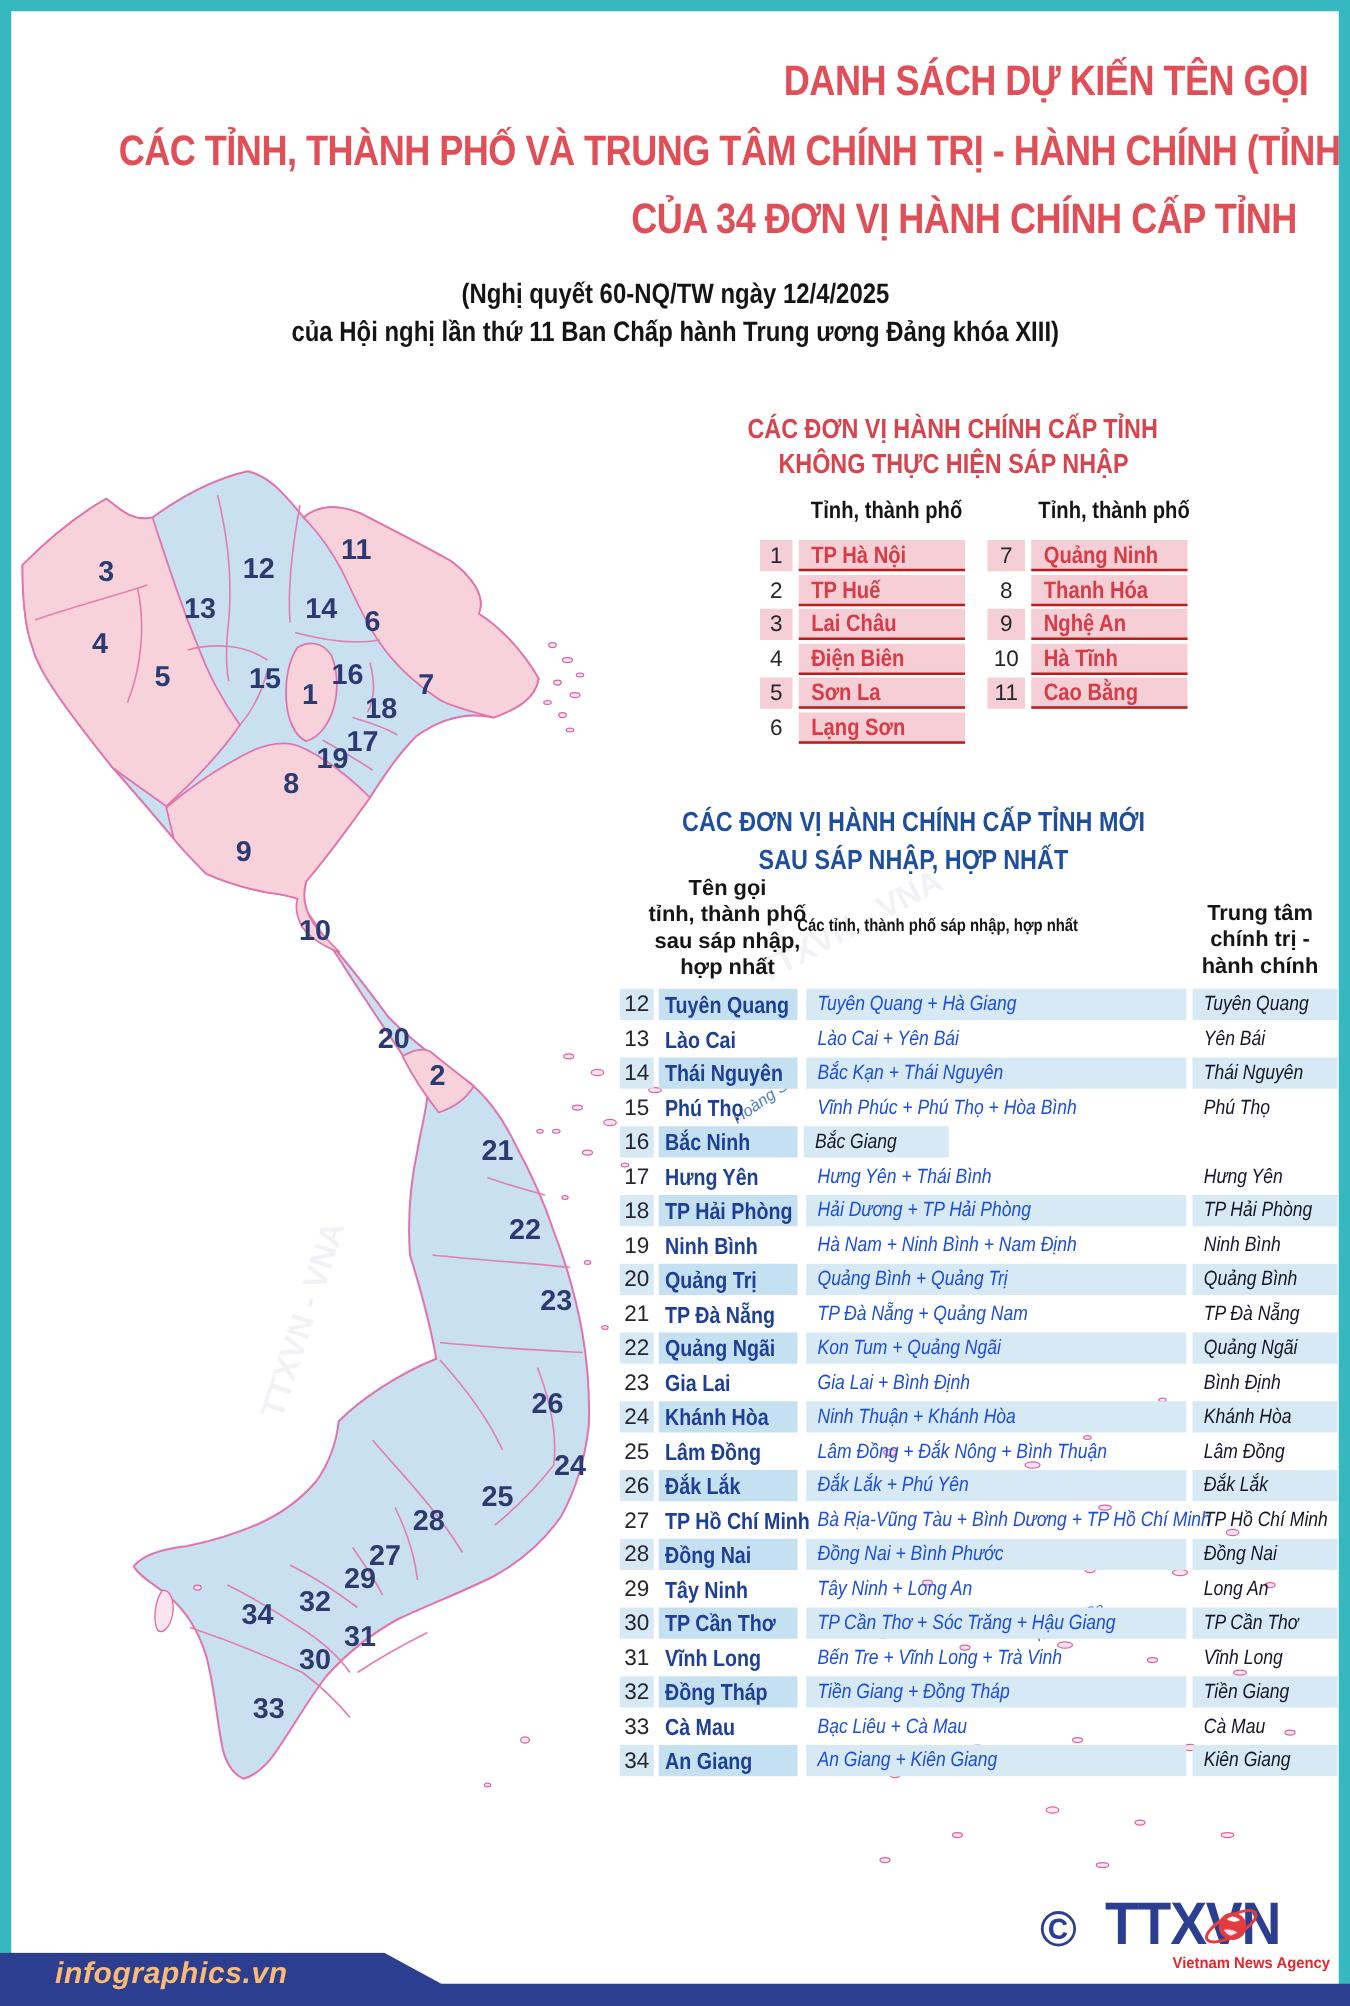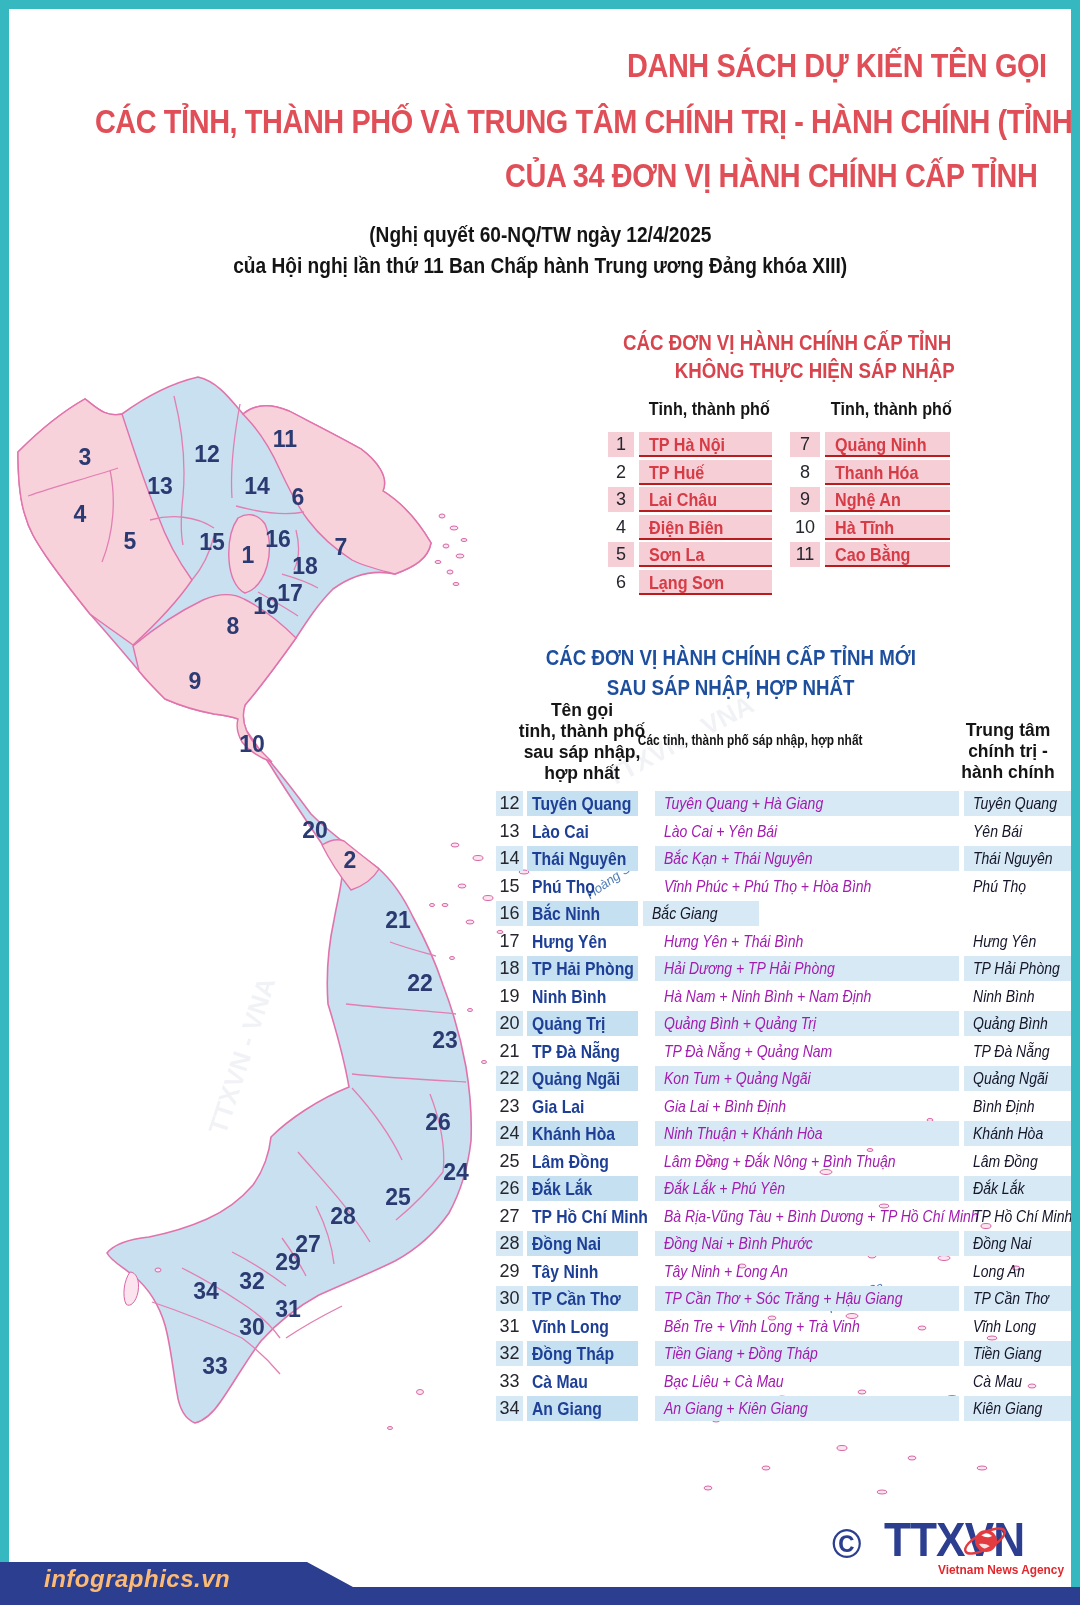--- a/index.html
+++ b/index.html
@@ -15,37 +15,37 @@
   
   .map-svg{position:absolute;left:0;top:0;width:1080px;height:1605px;z-index:1;}
   .land-blue{fill:#c8e0f0;stroke:#e173ac;stroke-width:1.6;}
   .land-pink{fill:#f8d2db;stroke:#e173ac;stroke-width:1.4;}
   .border-line{fill:none;stroke:#e27fb2;stroke-width:1.3;}
   .isl{fill:#fbe4ed;stroke:#d966a8;stroke-width:1;}
   .map-num text{font-family:"Liberation Sans","DejaVu Sans",sans-serif;font-weight:bold;font-size:23px;fill:#2c3a72;text-anchor:middle;}
   .sea-label{font-family:"Liberation Sans","DejaVu Sans",sans-serif;font-style:italic;font-size:13px;fill:#4e7cb4;}
   .wm{font-family:"Liberation Sans","DejaVu Sans",sans-serif;font-weight:bold;font-size:26px;fill:#47548c;opacity:.07;}
   
-  .t1-title{font-weight:bold;color:#d8444d;font-size:22px;z-index:3;text-align:right;}
+  .t1-title{font-weight:bold;color:#d8444d;font-size:22px;z-index:3;text-align:center;}
   .t1-colhead{font-weight:bold;color:#151515;font-size:19px;z-index:3;text-align:center;}
   .t1rows{z-index:2;}
   .t1row{display:flex;height:27.5px;padding-top:1px;box-sizing:border-box;}
   .t1num{width:26px;height:25px;line-height:25px;text-align:center;font-size:18px;color:#26262e;flex:none;}
   .t1rows.rt .t1num{width:30px;}
   .pinkbg{background:#f6cfd6;}
   .t1name{flex:1;height:25px;line-height:25px;margin-left:5px;background:#f6cfd6;border-bottom:2px solid #b91c1c;
           padding-left:10px;font-weight:bold;color:#d63b46;font-size:19px;box-sizing:border-box;}
   
   .t2-title{font-weight:bold;color:#1e4f9e;font-size:22px;z-index:3;text-align:center;}
   .t2-head{font-weight:bold;color:#151515;font-size:17.5px;line-height:21px;z-index:3;text-align:center;}
   .t2rows{z-index:2;}
   .t2row{display:flex;height:27.5px;padding-top:1px;box-sizing:border-box;}
   .c-num{width:27px;height:25px;line-height:25px;text-align:center;font-size:18px;color:#26262e;flex:none;}
   .c-name{width:111px;height:25px;line-height:25px;margin-left:4px;padding-left:5px;font-weight:bold;color:#1e3f96;font-size:18.5px;flex:none;box-sizing:border-box;}
-  .c-mid{width:304px;height:25px;line-height:25px;margin-left:17px;padding-left:9px;font-style:italic;font-size:16.5px;color:#a21caf;flex:none;box-sizing:border-box;}
+  .c-mid{width:304px;height:25px;line-height:25px;margin-left:7px;padding-left:9px;font-style:italic;font-size:16.5px;color:#1d4ed8;flex:none;box-sizing:border-box;}
   .c-ctr{width:116px;height:25px;line-height:25px;margin-left:5px;padding-left:9px;font-style:italic;font-size:16.5px;color:#15152a;flex:none;box-sizing:border-box;}
   .bgA{background:#c5e0f0;}
   .bgB{background:#d6e9f4;}
   
   .banner{position:absolute;left:0;bottom:0;width:1080px;height:43px;background:#2b3e8f;z-index:7;
           clip-path:polygon(0 0,307px 0,353px 25px,100% 25px,100% 100%,0 100%);}
   .banner-text{position:absolute;left:44px;top:3px;color:#fdba74;font-style:italic;font-weight:bold;font-size:24px;letter-spacing:.5px;}
   .logo-wrap{position:absolute;left:820px;top:1512px;width:250px;height:75px;z-index:5;}
   .logo-copy{position:absolute;left:12px;top:10px;font-size:40px;font-weight:bold;color:#2b3e8f;}
   .logo-main{position:absolute;left:64px;top:0px;font-size:48px;font-weight:900;color:#2b3e8f;letter-spacing:-1px;

